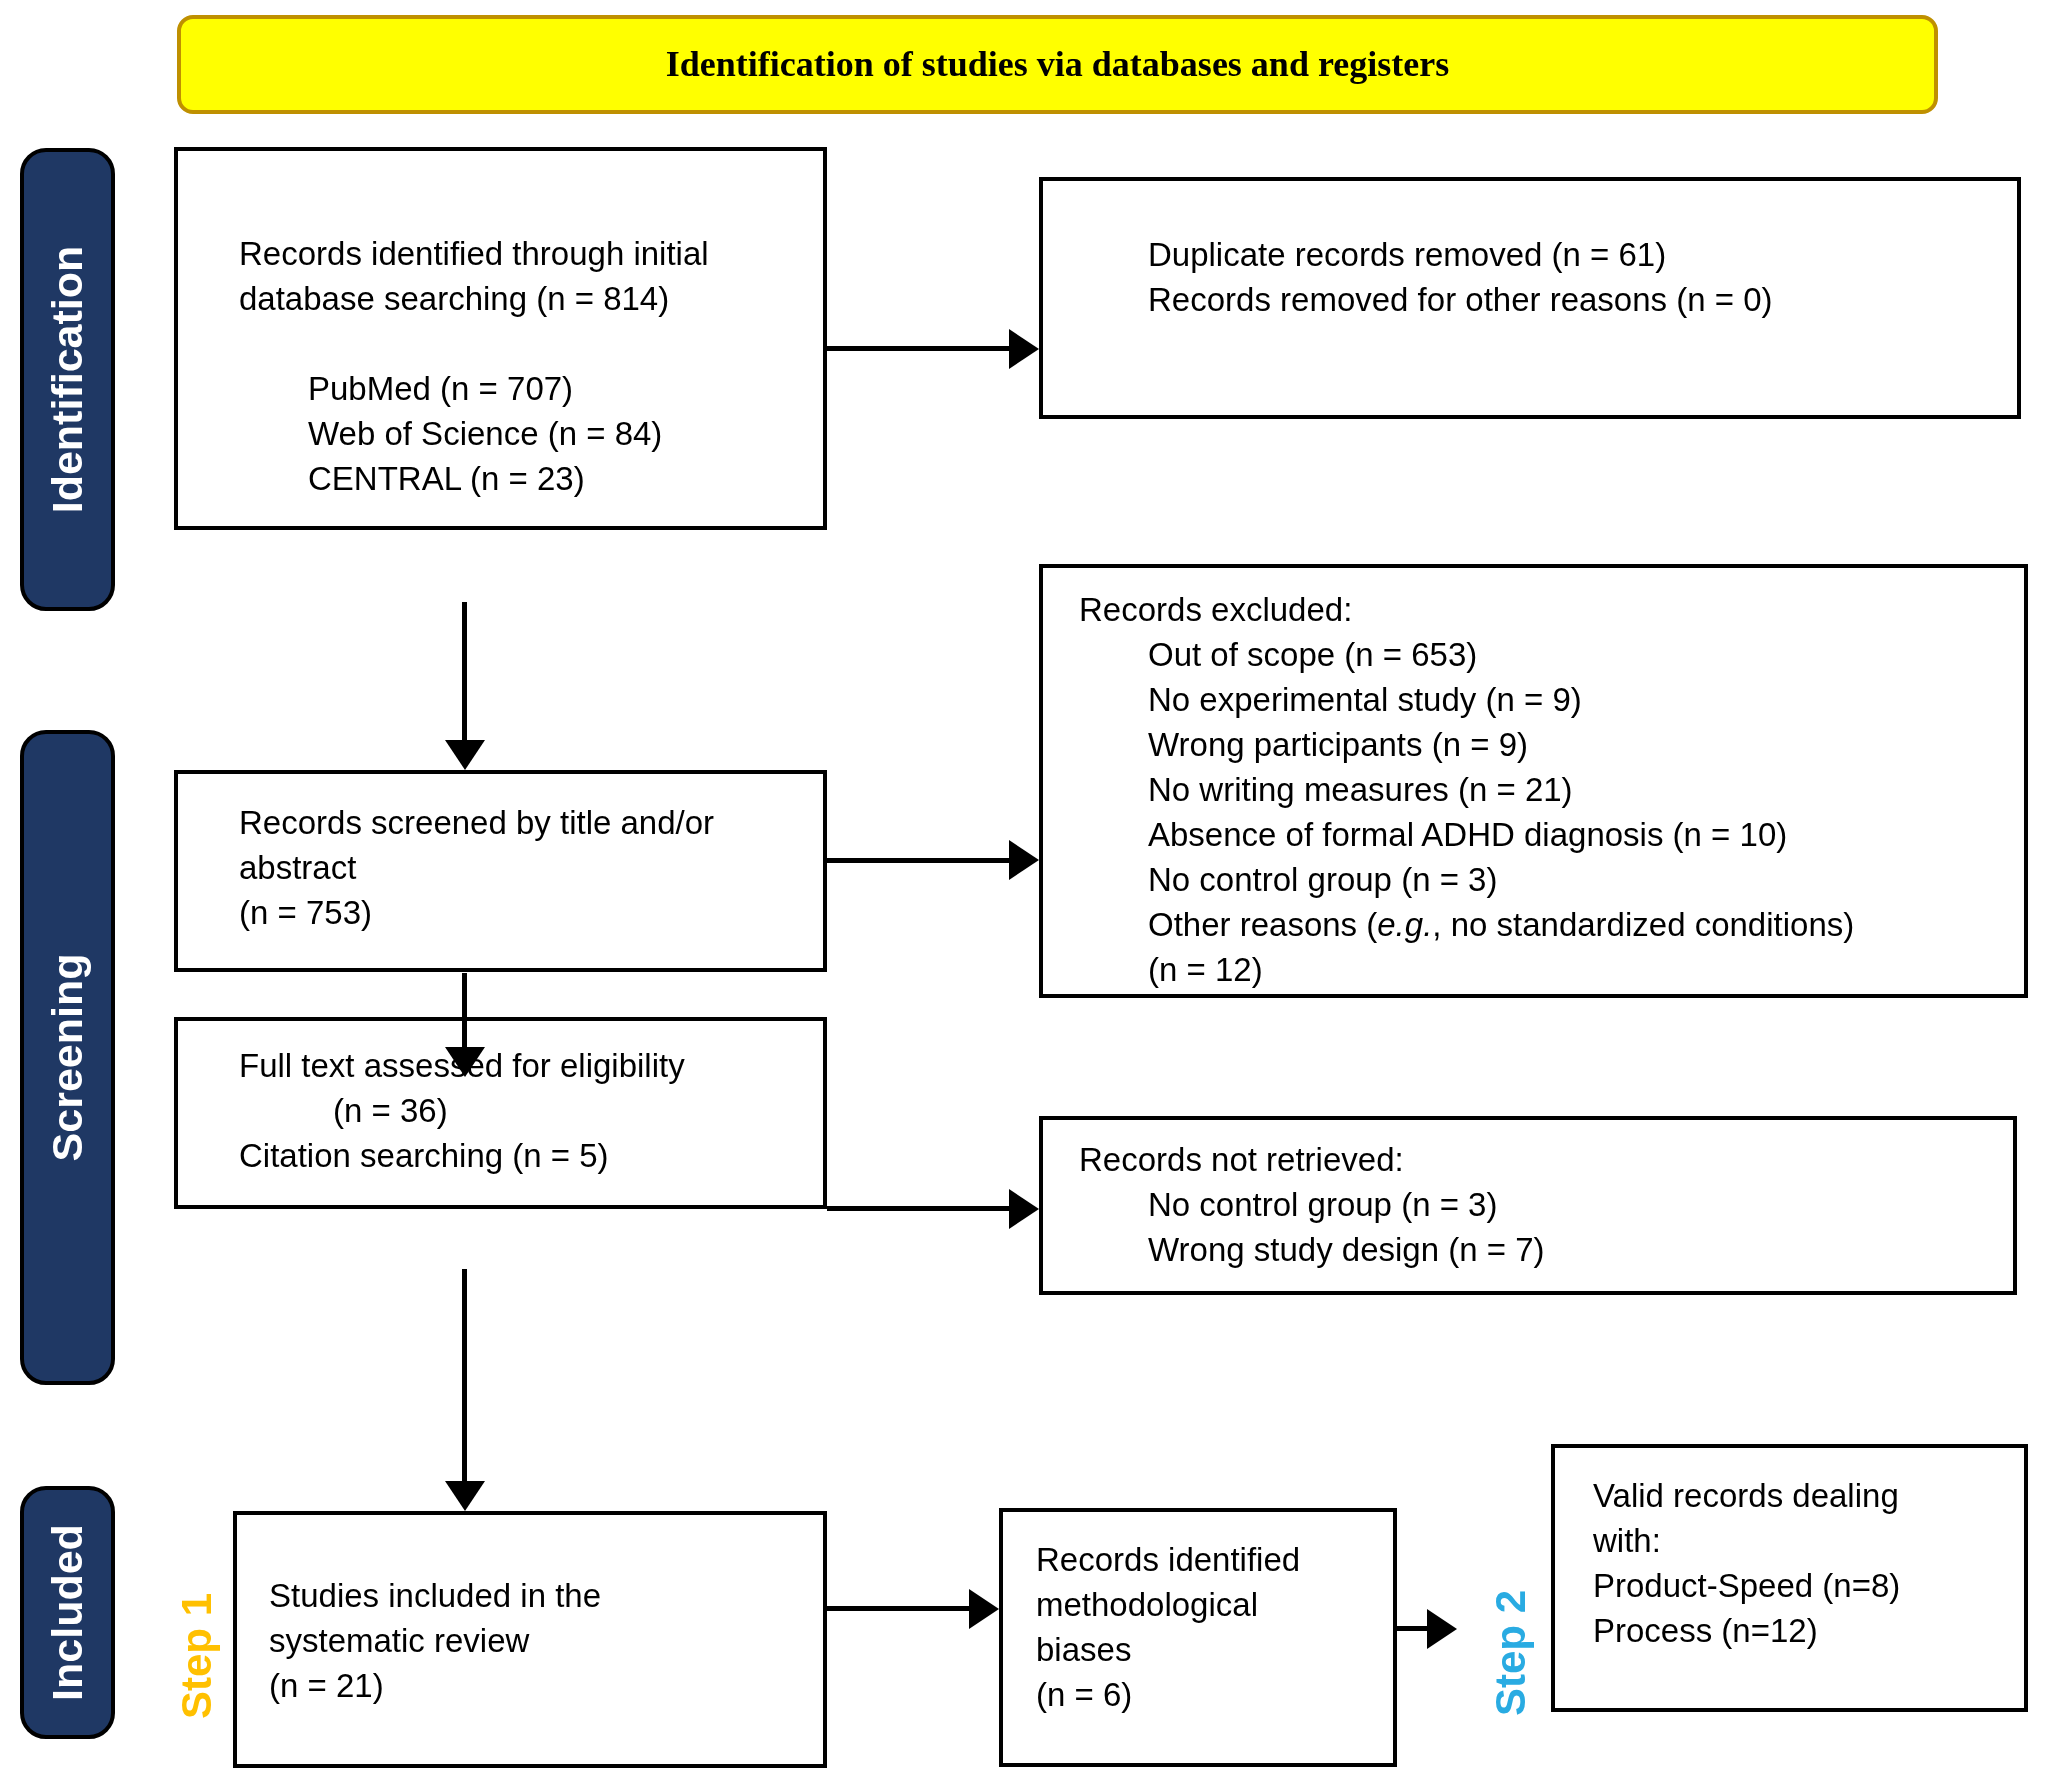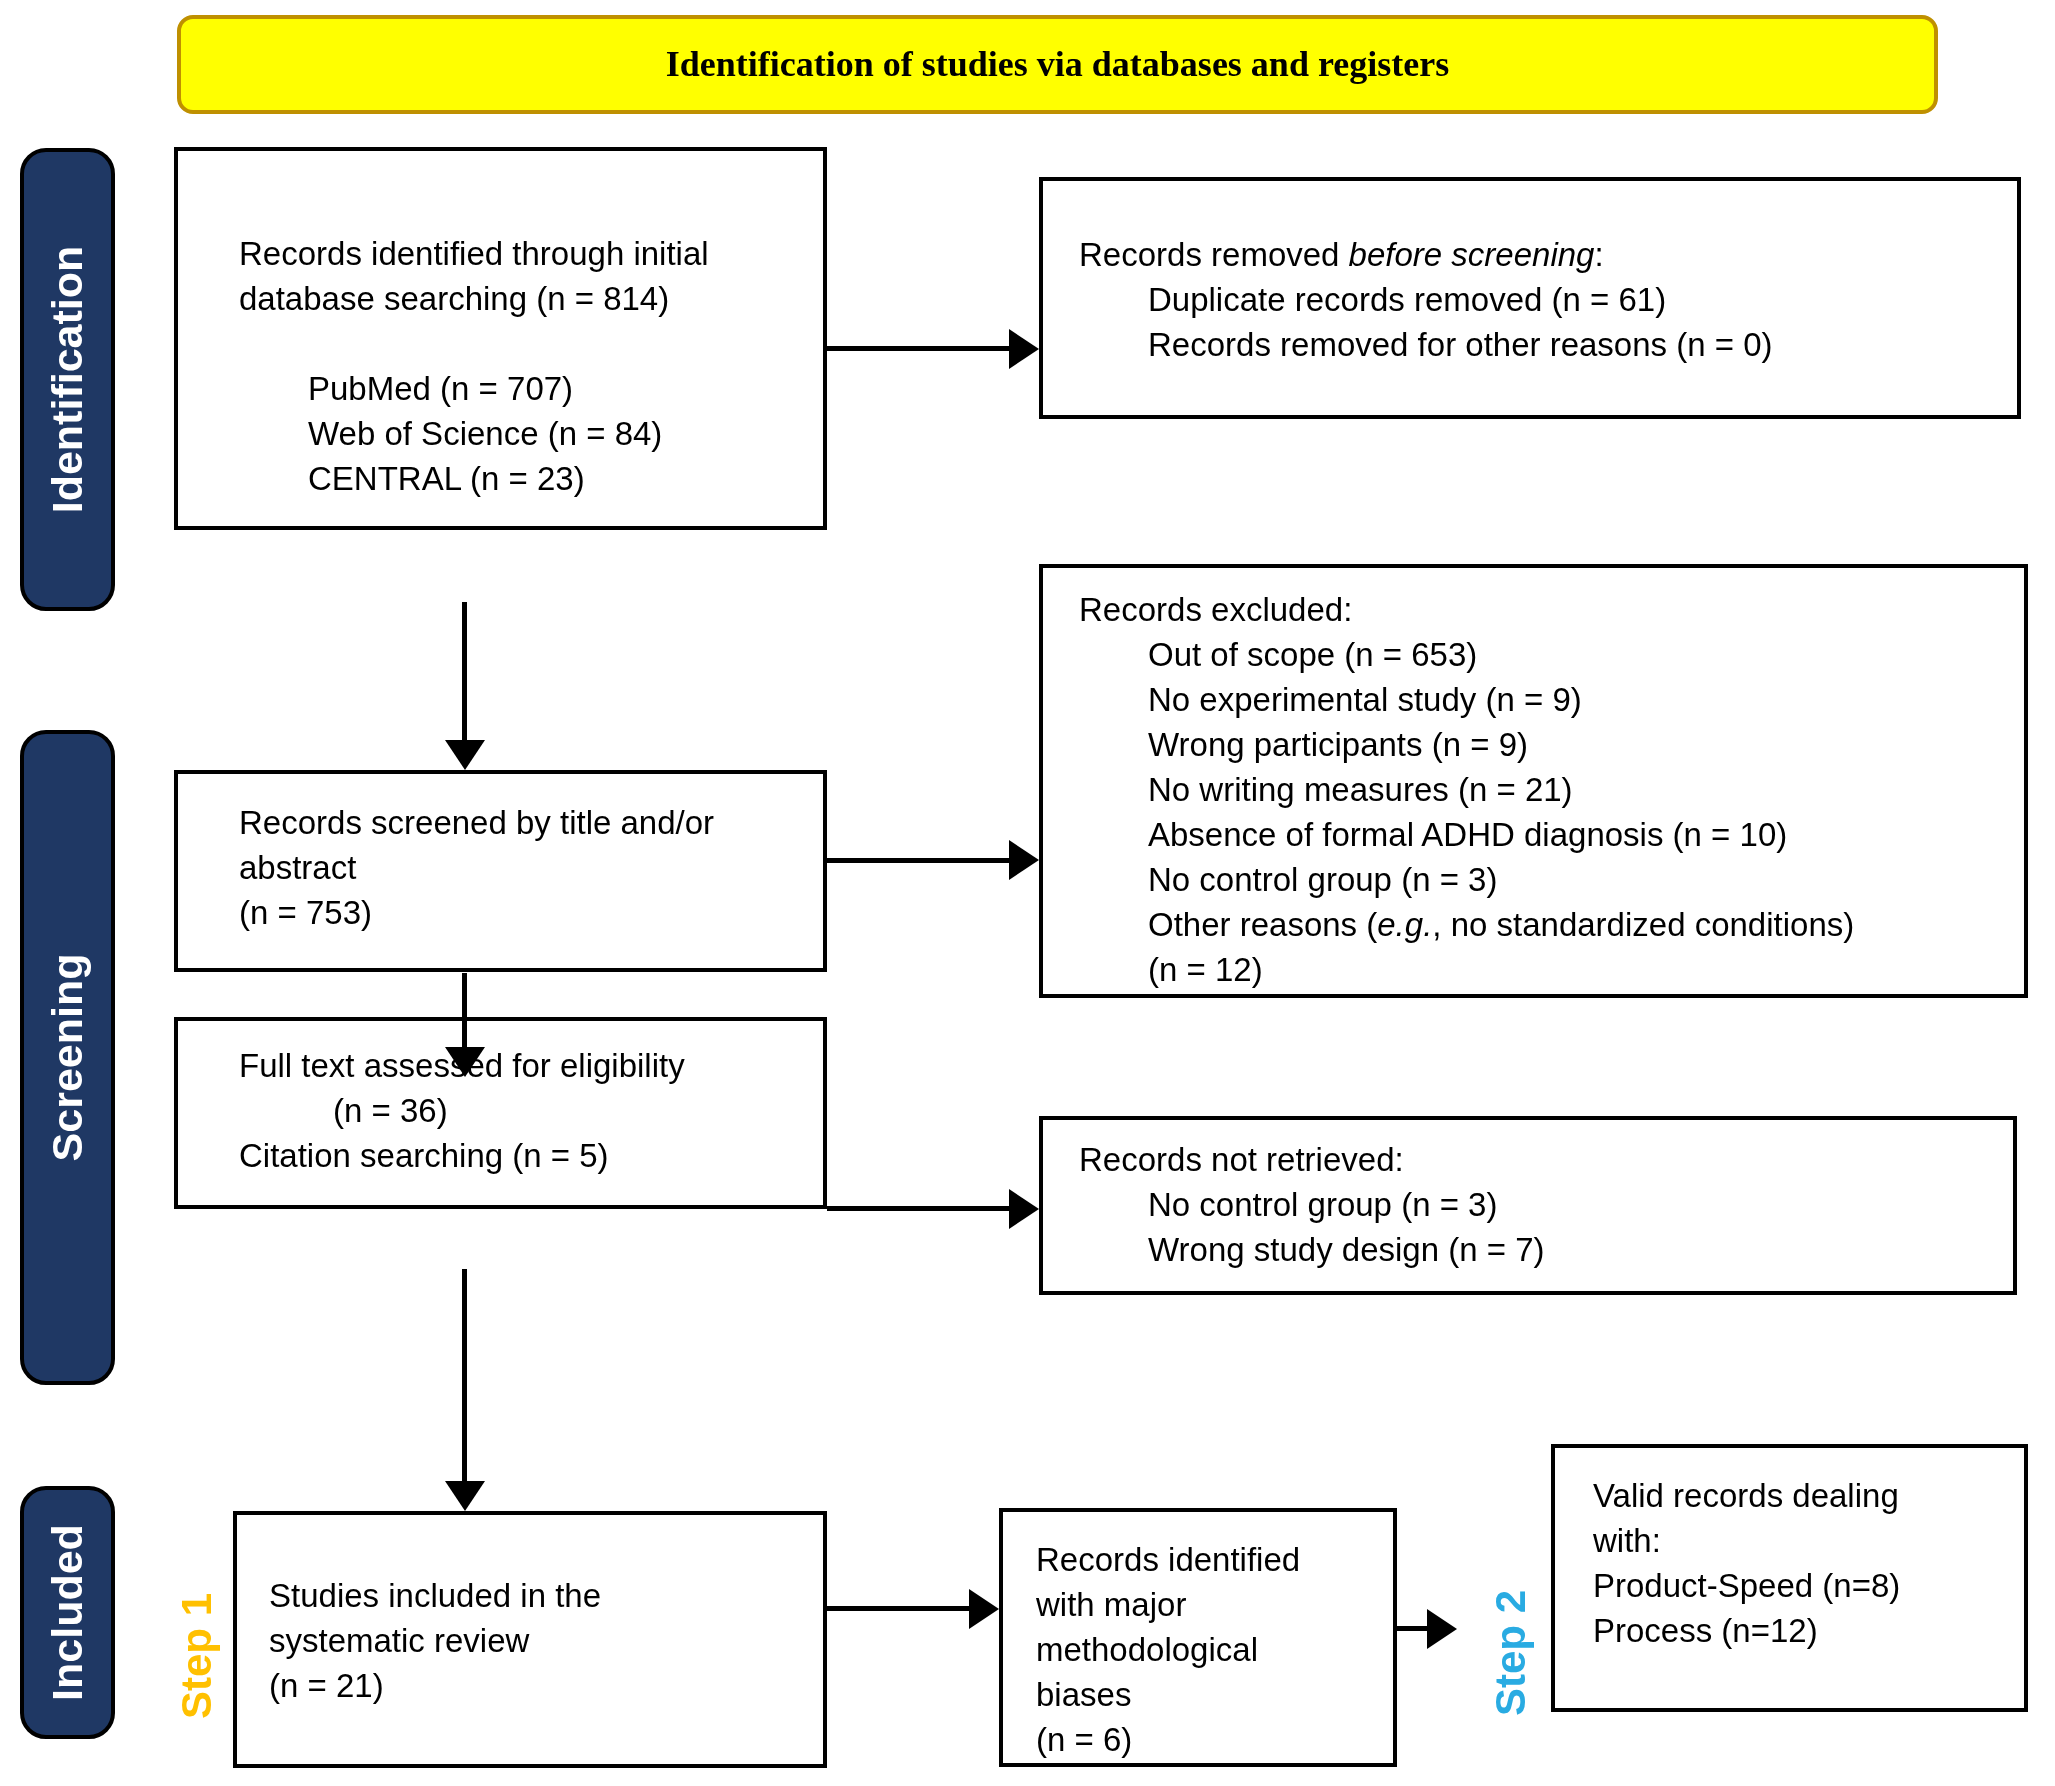--- a/index.html
+++ b/index.html
@@ -70,21 +70,20 @@
   <div class="box" style="left:174px; top:134px; width:653px; height:383px; padding:80px 13px 0 61px;margin-top:13px;">
     <div>Records identified through initial</div>
     <div>database searching (n = 814)</div>
     <div class="gap"></div>
     <div class="ind">PubMed (n = 707)</div>
     <div class="ind">Web of Science (n = 84)</div>
     <div class="ind">CENTRAL (n = 23)</div>
   </div>
 
   <div class="box" style="left:1039px; top:177px; width:982px; height:242px; padding:51px 13px 0 36px;">
-    <div><span>Records removed </span><i>before screening</i><span>:</span></div>
     <div class="ind">Duplicate records removed (n = 61)</div>
     <div class="ind">Records removed for other reasons (n = 0)</div>
   </div>
 
   <div class="box" style="left:174px; top:770px; width:653px; height:202px; padding:26px 5px 0 61px;">
     <div>Records screened by title and/or</div>
     <div>abstract</div>
     <div>(n = 753)</div>
   </div>
 
@@ -120,21 +119,20 @@
   </div>
 
   <div class="box" style="left:233px; top:1511px; width:594px; height:257px; padding:58px 8px 0 32px;">
     <div>Studies included in the</div>
     <div>systematic review</div>
     <div>(n = 21)</div>
   </div>
 
   <div class="box" style="left:999px; top:1508px; width:398px; height:259px; padding:24.6px 7.2px 0 33px;">
     <div>Records identified</div>
-    <div>with major</div>
     <div>methodological</div>
     <div>biases</div>
     <div>(n = 6)</div>
   </div>
 
   <div class="box" style="left:1551px; top:1444px; width:477px; height:268px; padding:24.6px 7.2px 0 38px;">
     <div>Valid records dealing</div>
     <div>with:</div>
     <div>Product-Speed (n=8)</div>
     <div>Process (n=12)</div>

